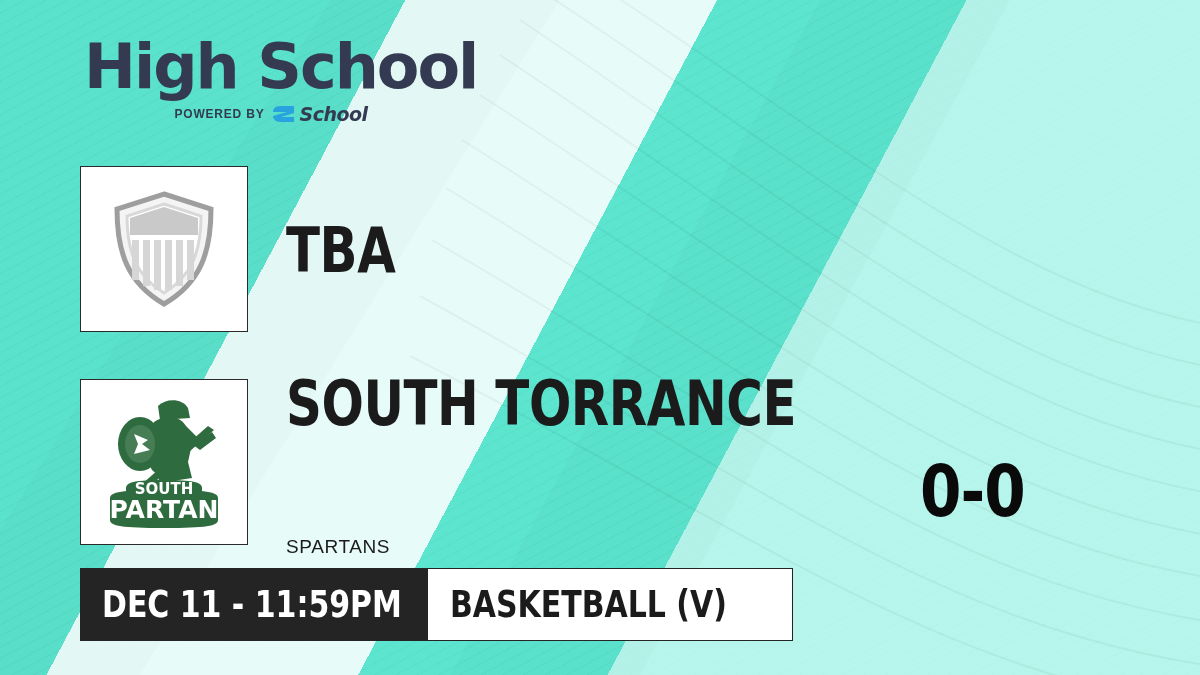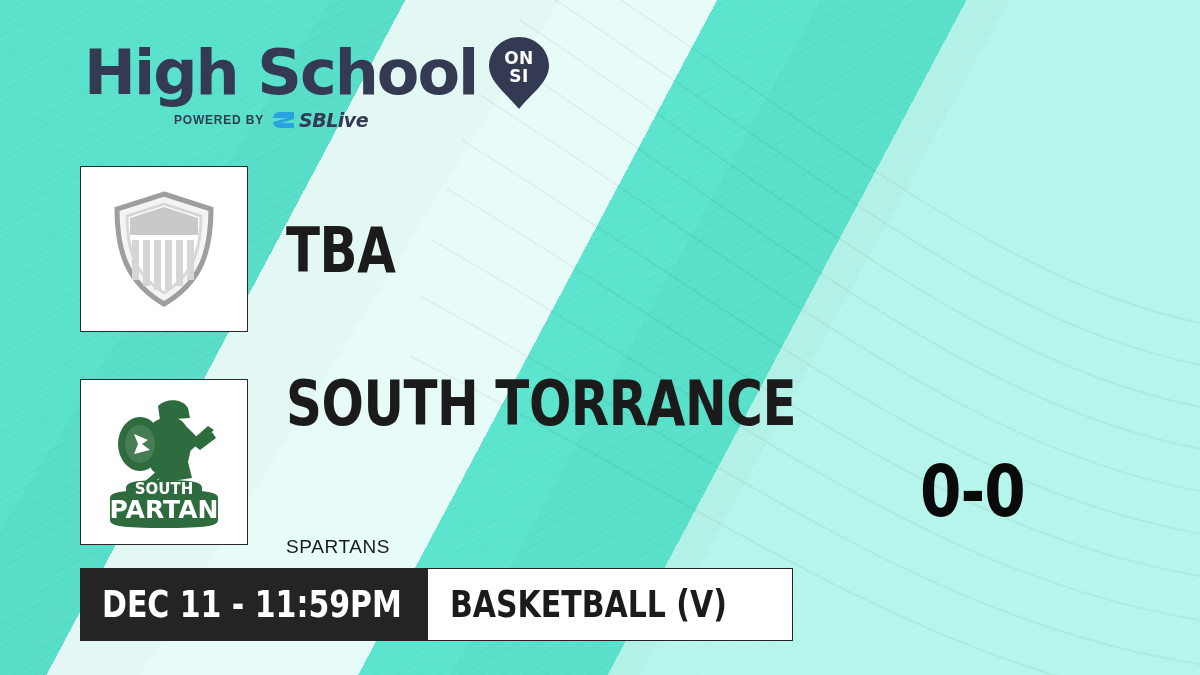--- a/index.html
+++ b/index.html
@@ -76,20 +76,21 @@
     position: relative;
     width: 64px;
     height: 74px;
     flex: 0 0 auto;
   }
   .powered {
     display: flex;
     align-items: center;
     justify-content: center;
     gap: 8px;
+    margin-top: 6px;
     margin-left: -46px;
   }
   .powered-text {
     font-family: "Liberation Sans", sans-serif;
     font-weight: bold;
     font-size: 12px;
     letter-spacing: 0.8px;
     color: #333a52;
   }
   .sblive { display: flex; align-items: center; gap: 3px; }
@@ -224,35 +225,28 @@
       <g fill="#000000" fill-opacity="0.016">
         <polygon points="330,0 560,0 140,675 -90,675"></polygon>
         <polygon points="820,0 1010,0 640,675 450,675"></polygon>
       </g>
     </svg>
   </div>
 
   <div class="header">
     <div class="logo-row">
       <div class="logo-word">High School</div>
-      <div class="pin">
-        <svg viewBox="0 0 64 74" width="64" height="74">
-          <path d="M32 1 C15 1 2 14 2 30 C2 46 20 58 32 73 C44 58 62 46 62 30 C62 14 49 1 32 1 Z" fill="#333a52"></path>
-          <text x="32" y="28" text-anchor="middle" font-family="DejaVu Sans, sans-serif" font-size="17" font-weight="bold" fill="#ffffff" letter-spacing="0.5">ON</text>
-          <text x="32" y="46" text-anchor="middle" font-family="DejaVu Sans, sans-serif" font-size="17" font-weight="bold" fill="#ffffff" letter-spacing="0.5">SI</text>
-        </svg>
-      </div>
     </div>
     <div class="powered">
       <span class="powered-text">POWERED BY</span>
       <span class="sblive">
         <svg width="24" height="20" viewBox="0 0 24 20">
           <path d="M22 2 L8 2 C3 2 1 5 1 8 L15 8 L1 12 C1 15 4 18 8 18 L22 18 L22 13 L9 13 L22 9 Z" fill="#29a3e0"></path>
         </svg>
-        <span class="sblive-word">SBLive</span>
+        <span class="sblive-word">School</span>
       </span>
     </div>
   </div>
 
   <div class="logo-box" id="box-away">
     <svg width="104" height="116" viewBox="0 0 104 116">
       <path d="M52 3 L99 18 C99 62 88 92 52 113 C16 92 5 62 5 18 Z" fill="#f4f4f4" stroke="#9e9e9e" stroke-width="5"></path>
       <path d="M52 13 L89 25 C89 60 80 85 52 102 C24 85 15 60 15 25 Z" fill="#ffffff" stroke="#d8d8d8" stroke-width="3"></path>
       <path d="M52 16 L86 27 L86 44 L18 44 L18 27 Z" fill="#c9c9c9"></path>
       <g fill="#d6d6d6">

